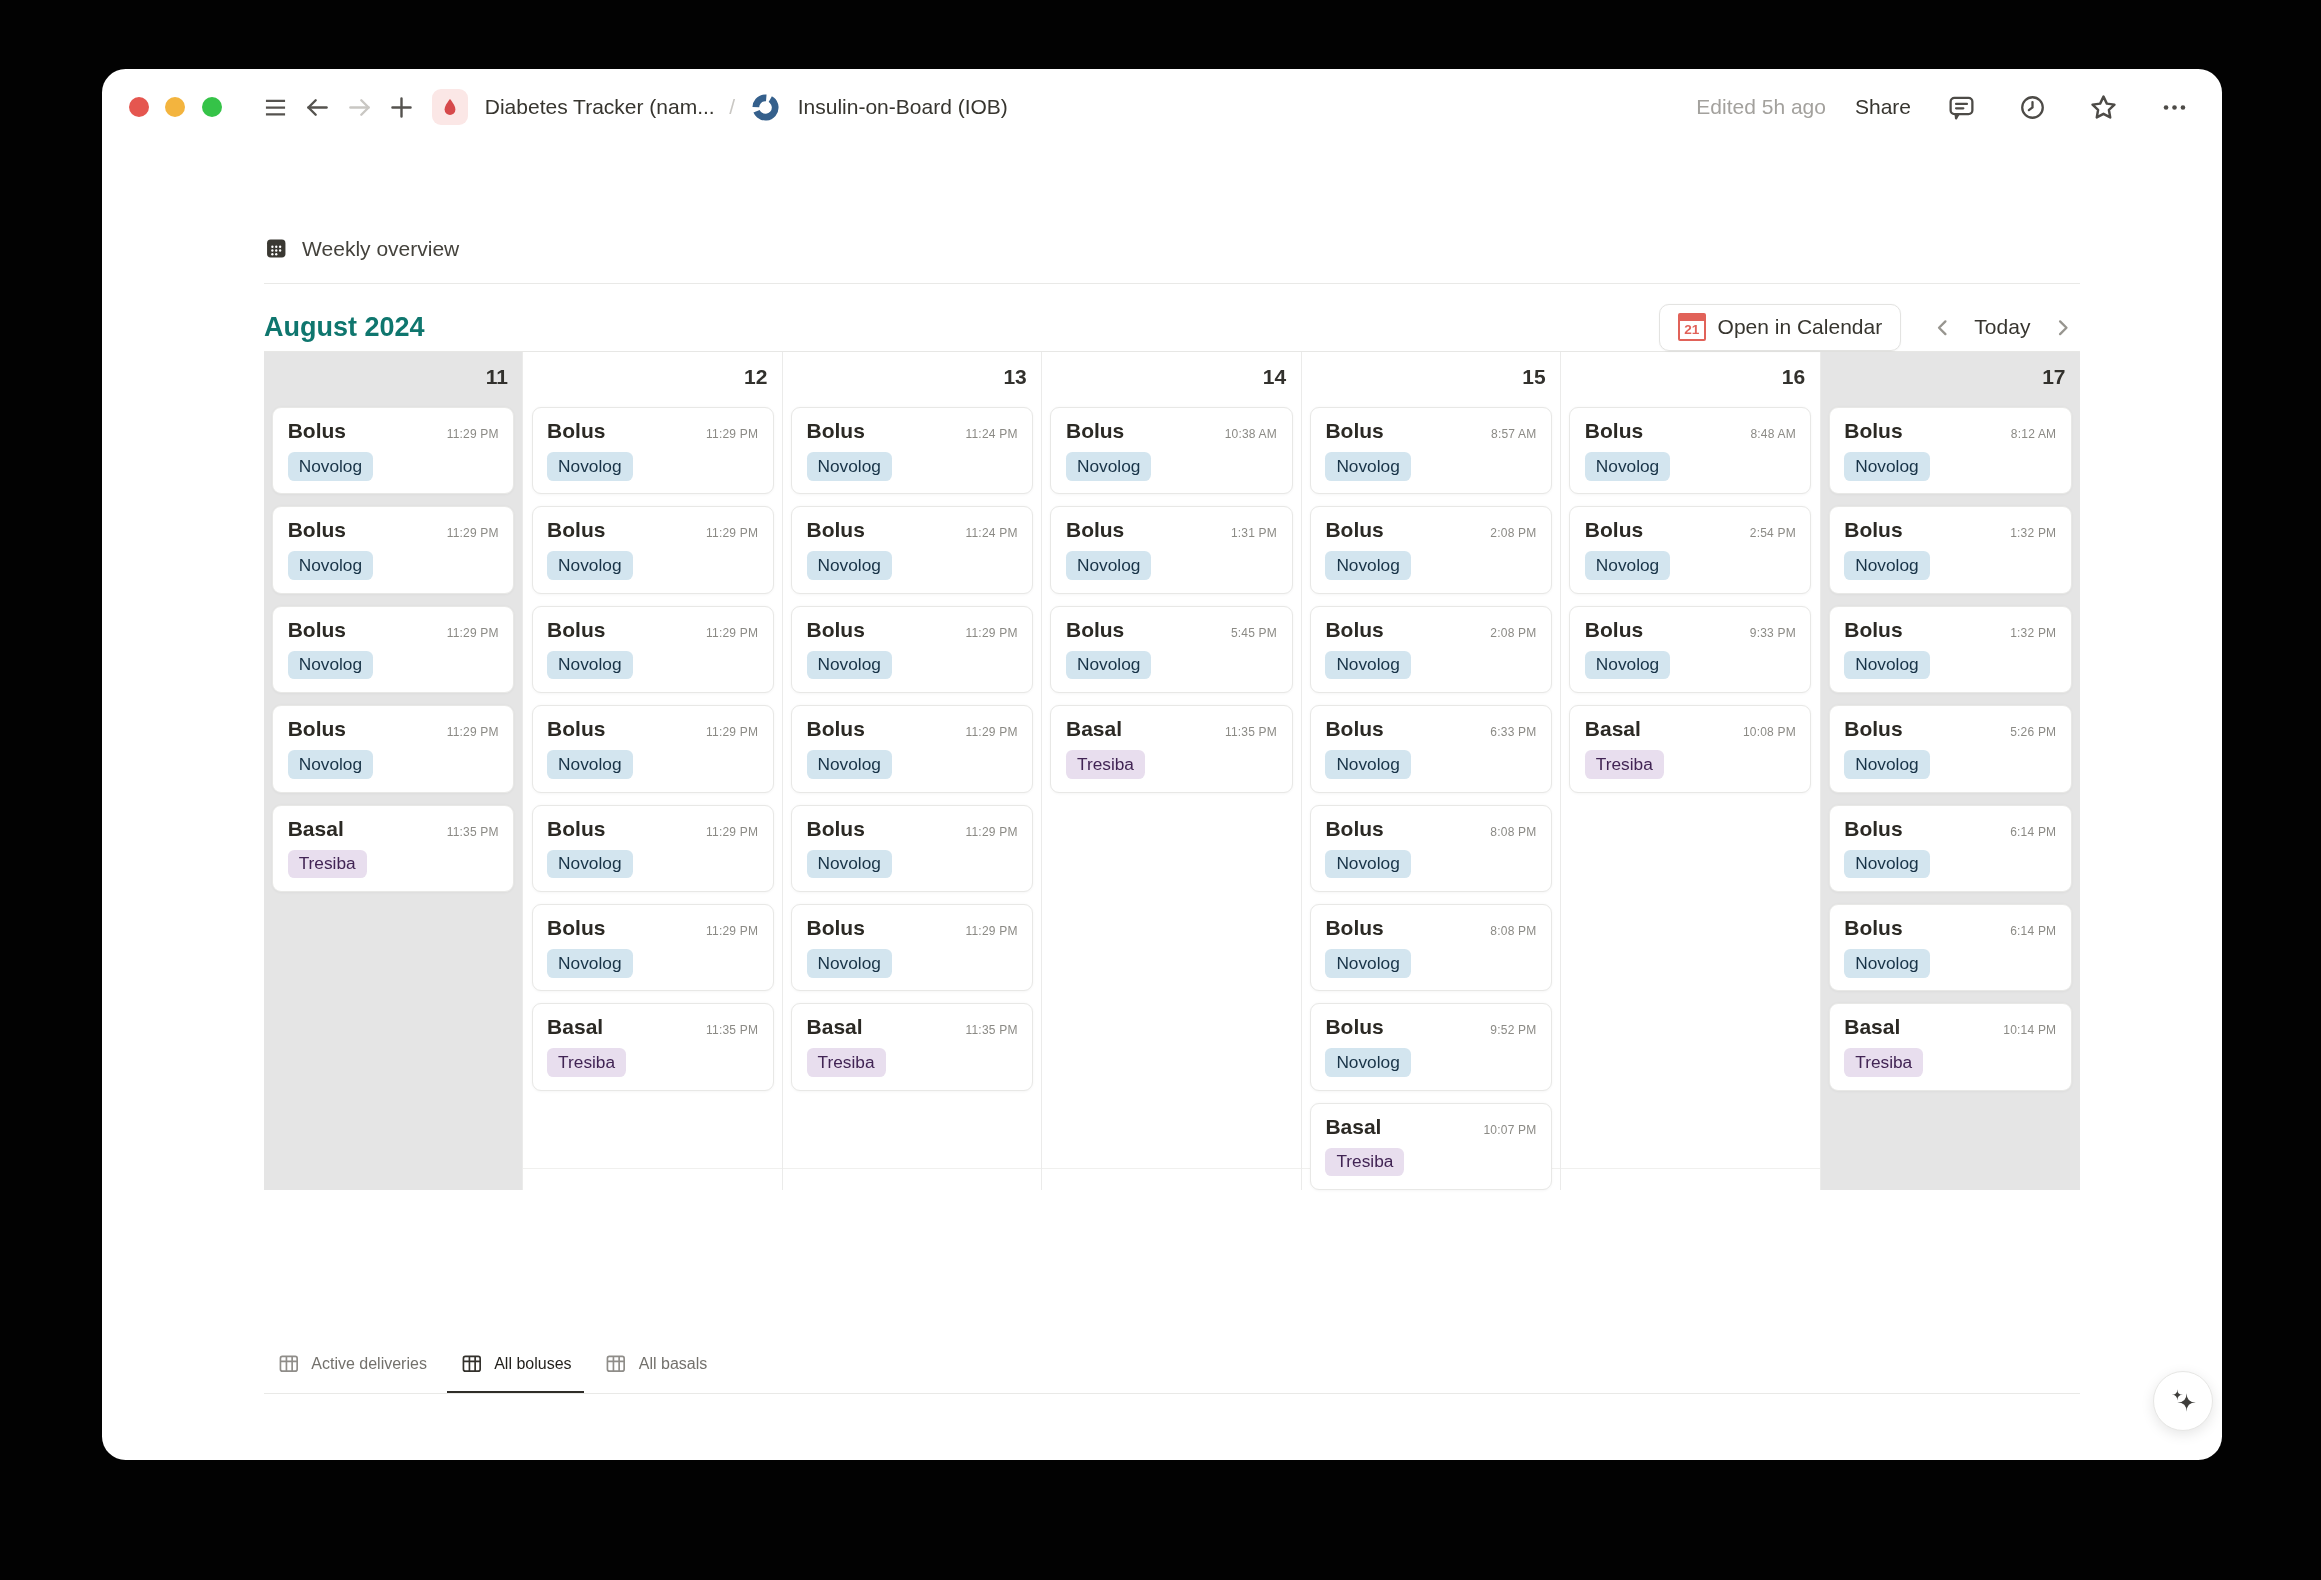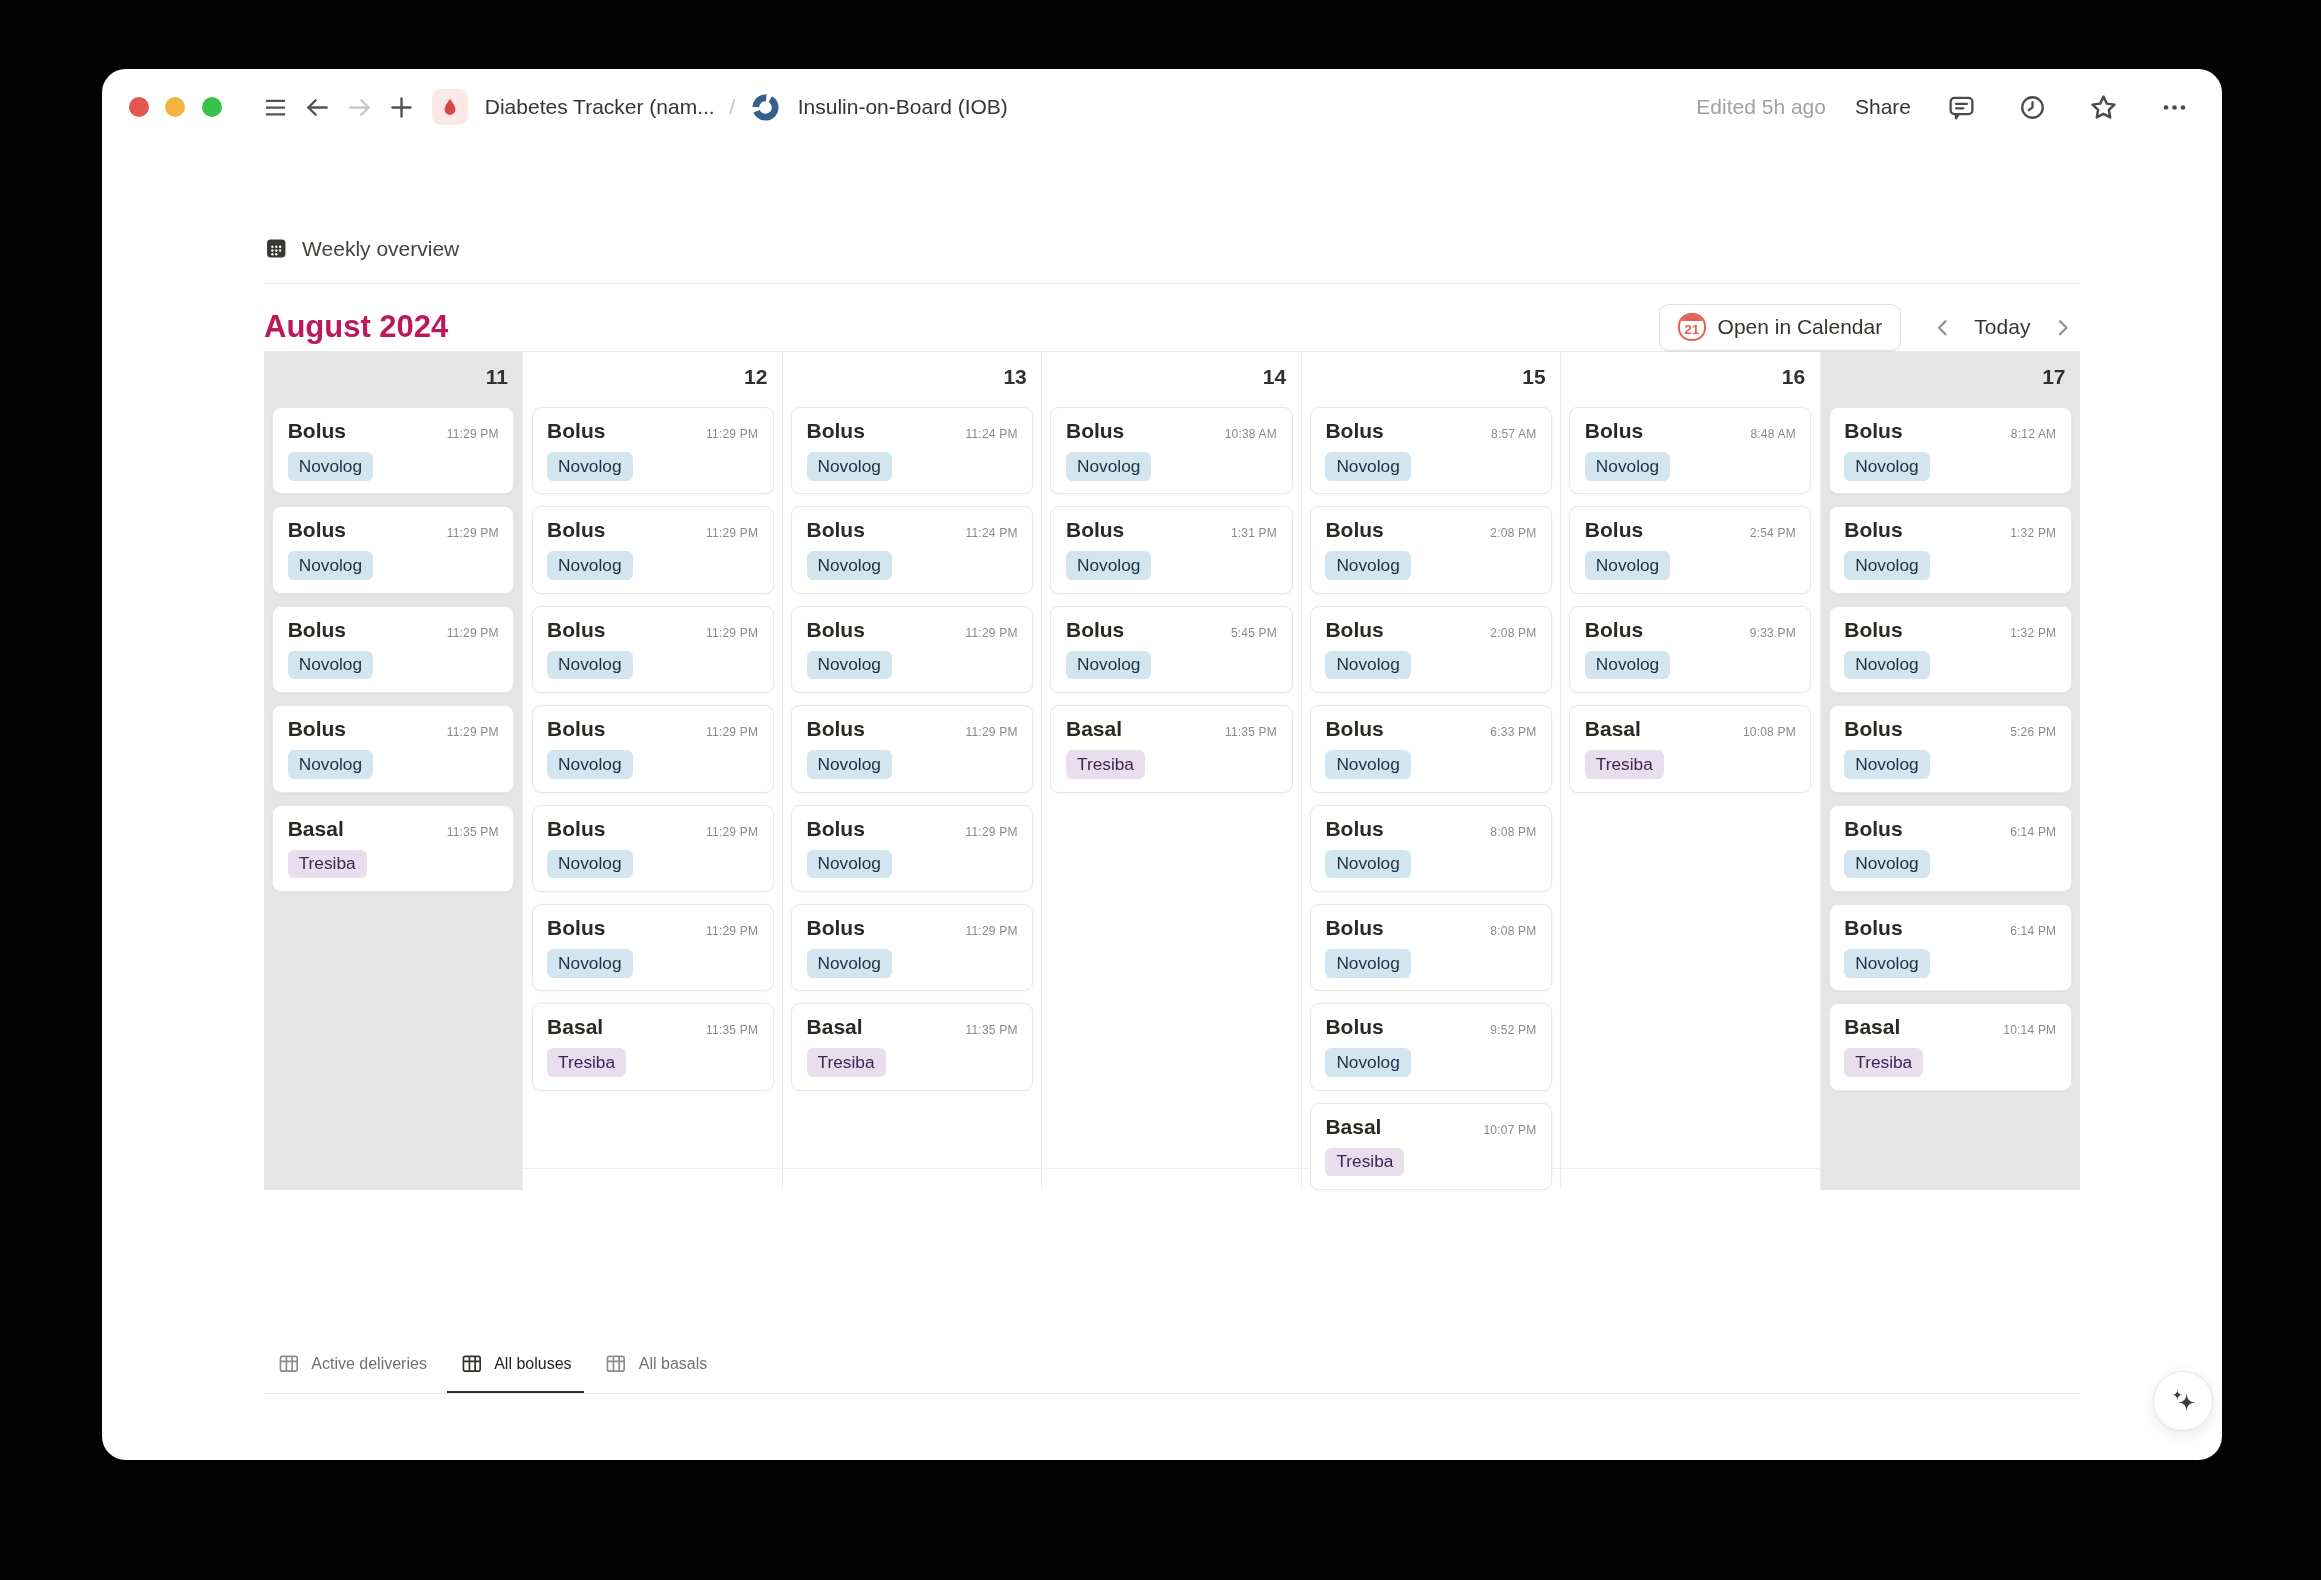--- a/index.html
+++ b/index.html
@@ -32,29 +32,29 @@
   .edited { color:#a3a19d; font-size:21px; }
   .share { font-size:21px; color:#37352f; }
 
   
   .content { padding:0 142px 0 162px; }
   .view-header { margin-top:87px; height:33px; display:flex; align-items:center; gap:13.6px; }
   .view-title { font-size:21px; color:#44423c; font-weight:500; }
   .divider { height:0.9px; background:#e9e9e7; margin-top:18px; }
 
   .month-row { margin-top:20px; height:47px; display:flex; align-items:center; }
-  .month-title { font-size:31px; font-weight:700; color:#be185d; }
+  .month-title { font-size:27px; font-weight:700; color:#0f766e; }
   .month-right { margin-left:auto; display:flex; align-items:center; }
   .open-cal {
     display:flex; align-items:center; gap:11.8px; height:47px; padding:0 18px;
     border:0.9px solid #e3e3e1; border-radius:10px; background:#fff;
     font-size:21px; color:#37352f; font-weight:500;
     box-shadow:0 0.9px 1.8px rgba(0,0,0,.04); cursor:default;
   }
-  .cal-icon { width:28px; height:28px; border:2.3px solid #e16259; border-radius:13px; background:#fff; position:relative; overflow:hidden; }
+  .cal-icon { width:28px; height:28px; border:2.3px solid #e16259; border-radius:2px; background:#fff; position:relative; overflow:hidden; }
   .cal-icon .bar { position:absolute; top:0; left:0; right:0; height:5.5px; background:#e16259; }
   .cal-icon .num { position:absolute; top:6.4px; left:0; right:0; text-align:center; font-size:13.6px; font-weight:700; color:#e16259; }
   .month-nav { display:flex; align-items:center; gap:7.3px; margin-left:23.6px; }
   .nav-btn { width:35px; height:35px; display:flex; align-items:center; justify-content:center; }
   .today { font-size:21px; color:#37352f; padding:0 7.3px; }
 
   
   .weekday-row { display:grid; grid-template-columns:repeat(7,1fr); margin-top:11px; height:36px; align-items:center; }
   .weekday { text-align:center; font-size:18px; color:#9b9995; }
   .calendar-grid {

